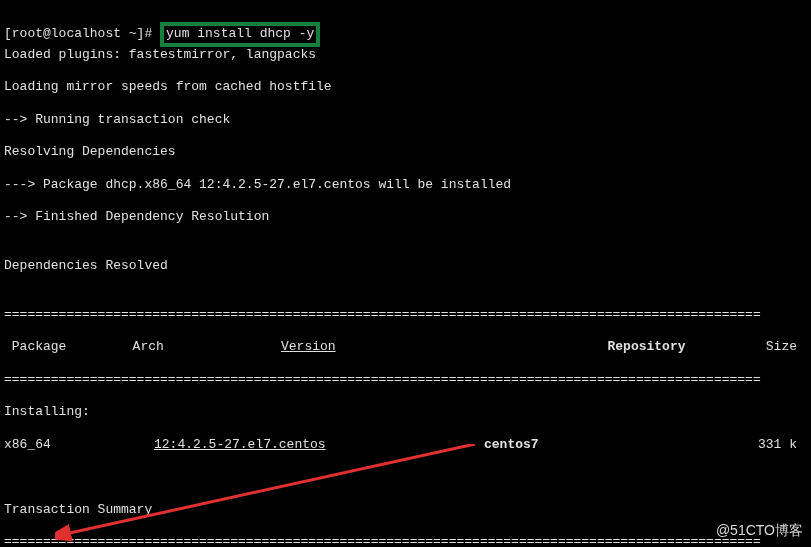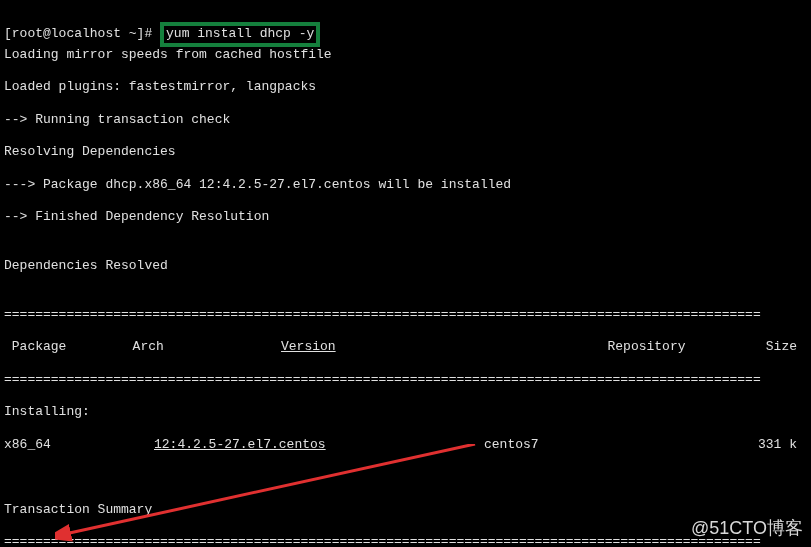--- a/index.html
+++ b/index.html
@@ -29,47 +29,47 @@
     }
     .rule {
       letter-spacing: 0;
     }
     .row {
       display: flex;
     }
     .c-pkg { width: 130px; }
     .c-arch { width: 150px; }
     .c-ver { width: 330px; text-decoration: underline; }
-    .c-repo { width: 160px; }
+    .c-repo { width: 160px; font-weight: bold; }
     .c-size { text-align: right; flex: 1; padding-right: 10px; }
     .arrow {
       position: absolute;
       left: 55px;
       top: 444px;
       width: 430px;
       height: 100px;
       pointer-events: none;
     }
     .watermark {
       position: absolute;
       right: 8px;
       bottom: 8px;
       color: #d8d8d8;
       font-family: sans-serif;
-      font-size: 18px;
+      font-size: 14px;
       text-shadow: 0 0 3px #000;
     }
   </style>
 </head>
 <body>
 
 <div class="term">
 <span>[root@localhost ~]# </span><span class="highlight-box"><span>yum install dhcp -y</span></span>
+<div>Loaded plugins: fastestmirror, langpacks</div>
 <div>Loading mirror speeds from cached hostfile</div>
-<div>Loaded plugins: fastestmirror, langpacks</div>
 <div>--&gt; Running transaction check</div>
 <div>Resolving Dependencies</div>
 <div>---&gt; Package dhcp.x86_64 12:4.2.5-27.el7.centos will be installed</div>
 <div>--&gt; Finished Dependency Resolution</div>
 <div></div>
 <div>Dependencies Resolved</div>
 <div></div>
 <div class="rule">=================================================================================================</div>
 <div class="row">
   <span class="c-pkg"> Package</span>

